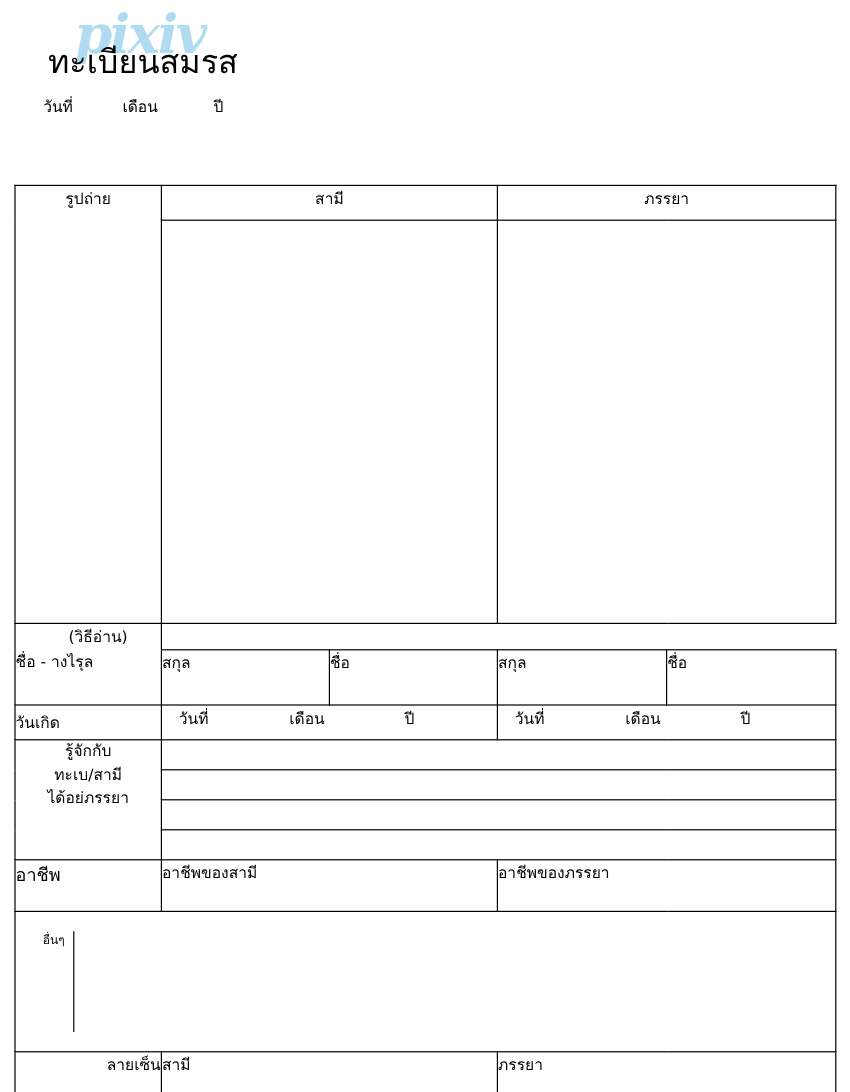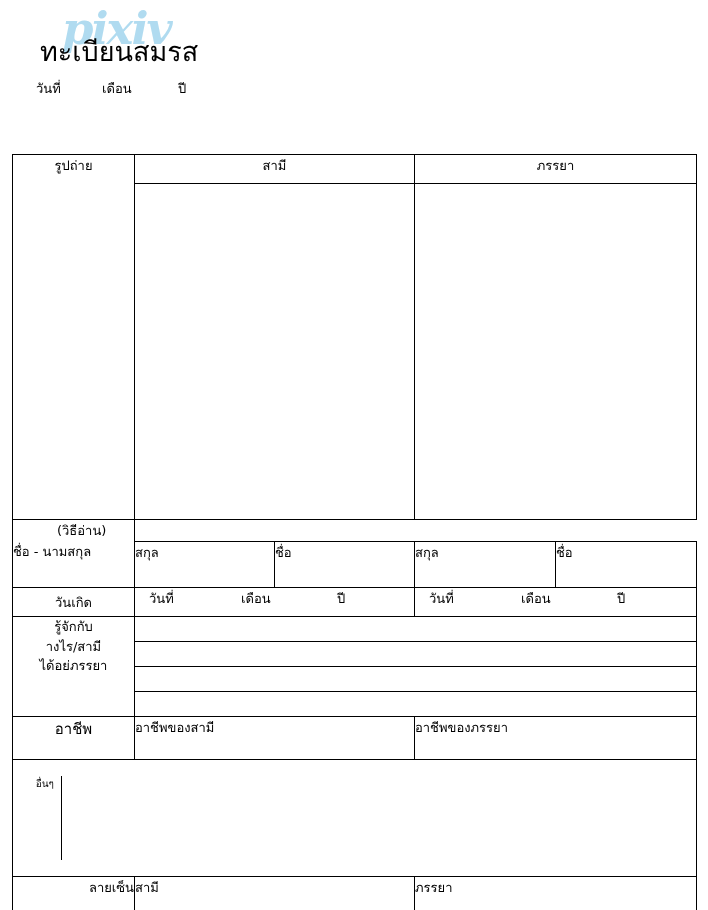--- a/index.html
+++ b/index.html
@@ -69,21 +69,21 @@
     table-layout: fixed;
     margin-top: 36px;
   }
   #form-table td {
     border: 1px solid #000000;
     vertical-align: top;
     padding: 0;
     font-size: 13px;
   }
 
-  .center { text-align: center; }
+  .center { }
   .vmid { vertical-align: middle; }
 
   .hdr-person {
     text-align: center;
     font-size: 18px;
     height: 28px;
     vertical-align: middle;
   }
 
   .photo-label {
@@ -96,21 +96,20 @@
     font-size: 10px;
   }
 
   .label-left {
     font-size: 15px;
     padding-left: 6px;
   }
   .label-left-indent {
     font-size: 15px;
     padding-left: 32px;
-    text-align: center;
   }
 
   .sub-small {
     font-size: 11px;
     padding: 2px 4px;
   }
 
   .dob-row {
     font-size: 13px;
     padding: 4px 0 4px 0;
@@ -194,21 +193,21 @@
 
     <tr>
       <td class="tiny" style="border-bottom:none; height:18px; padding-left:44px;">
         <span>(วิธีอ่าน)</span>
       </td>
       <td colspan="4" style="border-left:none; border-right:none; border-bottom:none;"></td>
     </tr>
 
     <tr>
       <td class="label-left" style="border-top:none; height:46px;">
-        <span>ชื่อ - นามสกุล</span>
+        <span>ชื่อ - างไรุล</span>
       </td>
       <td class="sub-small">
         <span>สกุล</span>
       </td>
       <td class="sub-small">
         <span>ชื่อ</span>
       </td>
       <td class="sub-small">
         <span>สกุล</span>
       </td>
@@ -225,21 +224,21 @@
         <span class="seg dob-d">วันที่</span><span class="seg dob-m">เดือน</span><span class="seg dob-y">ปี</span>
       </td>
       <td colspan="2" class="dob-row vmid">
         <span class="seg dob-d">วันที่</span><span class="seg dob-m">เดือน</span><span class="seg dob-y">ปี</span>
       </td>
     </tr>
 
     <tr>
       <td rowspan="4" class="know-label">
         <div>รู้จักกับ</div>
-        <div>างไร/สามี</div>
+        <div>ทะเบ/สามี</div>
         <div>ได้อย่ภรรยา</div>
       </td>
       <td colspan="4" class="blank-row"></td>
     </tr>
     <tr>
         <td colspan="4" class="blank-row"></td>
       </tr>
     <tr>
         <td colspan="4" class="blank-row"></td>
       </tr>

